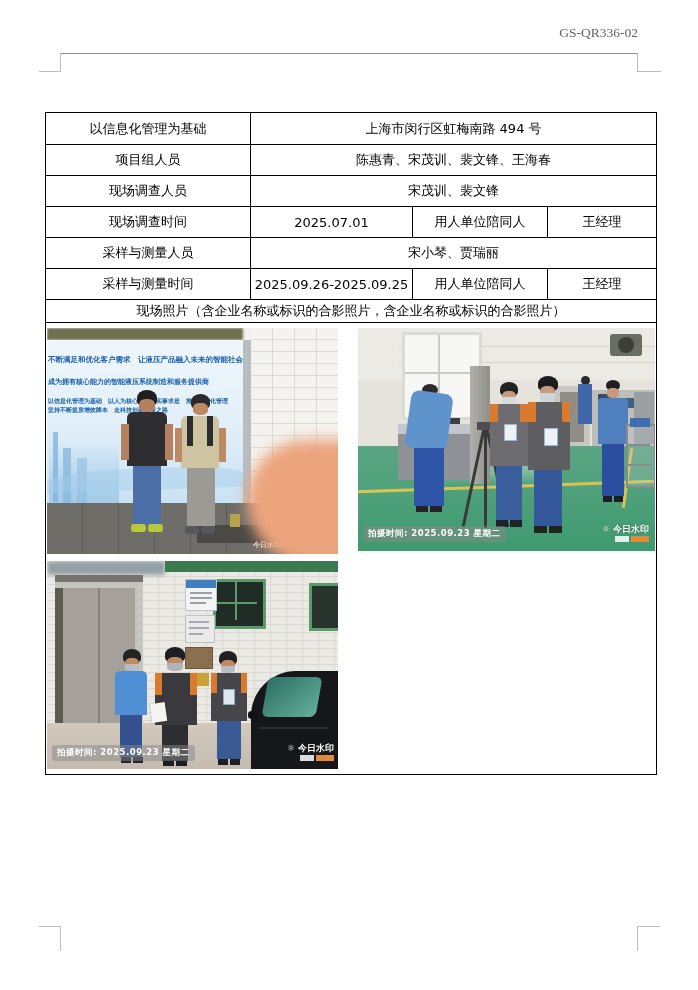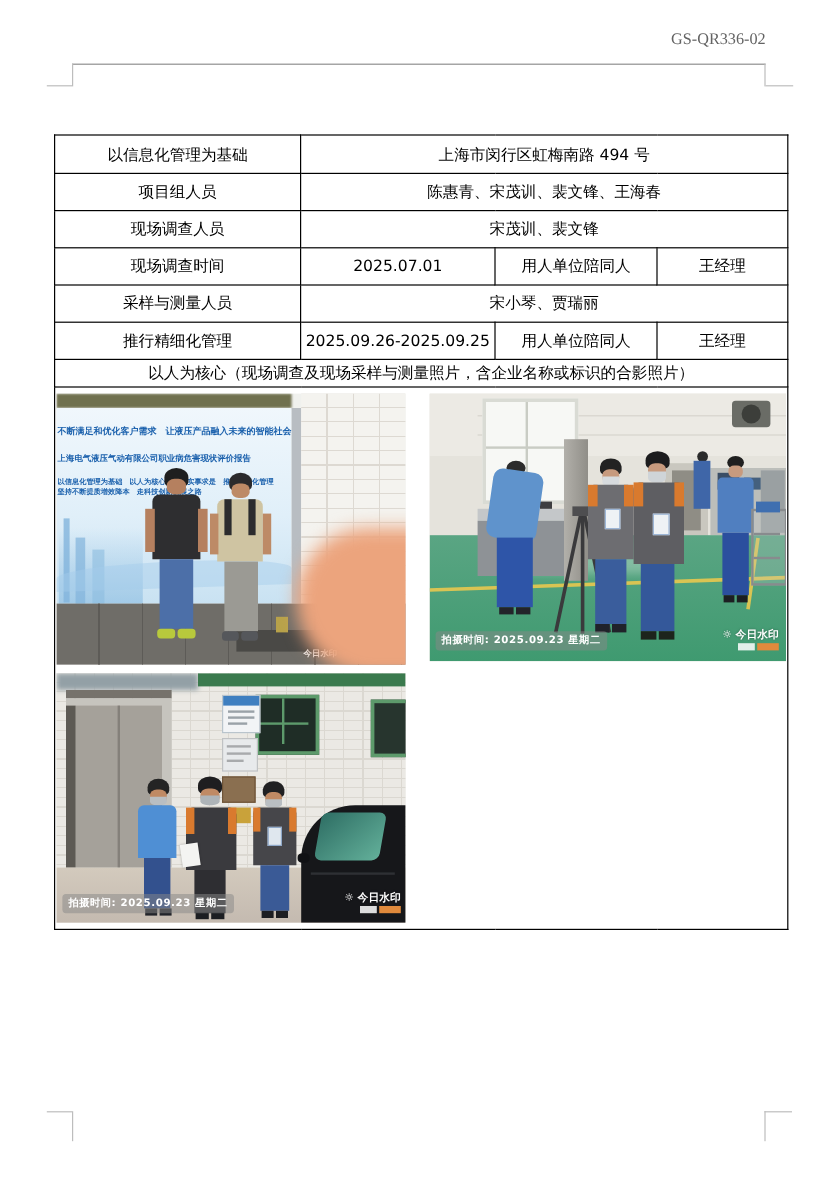--- a/index.html
+++ b/index.html
@@ -69,41 +69,41 @@
       <td>现场调查时间</td>
       <td>2025.07.01</td>
       <td>用人单位陪同人</td>
       <td>王经理</td>
     </tr>
     <tr style="height:31px">
       <td>采样与测量人员</td>
       <td colspan="3">宋小琴、贾瑞丽</td>
     </tr>
     <tr style="height:31px">
-      <td>推行精细化管理</td>
+      <td>采样与测量时间</td>
       <td>2025.09.26-2025.09.25</td>
       <td>用人单位陪同人</td>
       <td>王经理</td>
     </tr>
     <tr style="height:23px">
-      <td colspan="4">以人为核心（现场调查及现场采样与测量照片，含企业名称或标识的合影照片）</td>
+      <td colspan="4">现场照片（含企业名称或标识的合影照片，含企业名称或标识的合影照片）</td>
     </tr>
     <tr style="height:452px">
       <td colspan="4" class="photos-cell">
 
         <div class="photo" style="left:1px;top:5px;width:291px;height:226px;background:#f0f1ee;">
           <div class="abs" style="left:0;top:0;width:196px;height:12px;background:#70714f;filter:blur(1px);"></div>
           <div class="abs" style="left:0;top:12px;width:196px;height:163px;background:linear-gradient(#f0f7fc,#e0eff9 55%,#c9e2f2);">
             <div class="abs" style="left:2px;top:100px;width:70px;height:63px;background:linear-gradient(rgba(150,195,228,0),rgba(150,195,228,.75));"></div>
             <div class="abs" style="left:6px;top:92px;width:5px;height:70px;background:rgba(130,180,220,.8);"></div>
             <div class="abs" style="left:16px;top:108px;width:8px;height:55px;background:rgba(130,180,220,.7);"></div>
             <div class="abs" style="left:30px;top:118px;width:10px;height:45px;background:rgba(140,188,224,.6);"></div>
             <div class="abs" style="left:0;top:128px;width:196px;height:22px;background:rgba(165,205,235,.45);border-radius:50% 40% 0 0;transform:skewY(-2deg);"></div>
             <div class="t" style="left:1px;top:15px;font-size:7.5px;font-weight:bold;color:#1b61ad;">不断满足和优化客户需求　让液压产品融入未来的智能社会</div>
-            <div class="t" style="left:1px;top:37px;font-size:7px;font-weight:bold;color:#1b61ad;">上海电气液压气动有限公司职业病危害现状评价报告</div>
+            <div class="t" style="left:1px;top:37px;font-size:7px;font-weight:bold;color:#1b61ad;">成为拥有核心能力的智能液压系统制造和服务提供商</div>
             <div class="t" style="left:1px;top:57px;font-size:6px;font-weight:bold;color:#1b61ad;">以信息化管理为基础　以人为核心　坚持实事求是　推行精细化管理</div>
             <div class="t" style="left:1px;top:66px;font-size:6px;font-weight:bold;color:#1b61ad;">坚持不断提质增效降本　走科技创新发展之路</div>
           </div>
           <div class="abs" style="left:196px;top:12px;width:8px;height:163px;background:#b8bdc2;"></div>
           <div class="abs" style="left:204px;top:0;width:87px;height:177px;background:#f4f3ef;background-image:repeating-linear-gradient(to bottom,transparent 0 11px,#ddd9d2 11px 12px),repeating-linear-gradient(to right,transparent 0 21px,#ddd9d2 21px 22px);"></div>
           <div class="abs" style="left:0;top:175px;width:291px;height:51px;background:#6f6d68;background-image:repeating-linear-gradient(to right,transparent 0 35px,#5d5b57 35px 36px);"></div>
           <div class="abs" style="left:150px;top:197px;width:100px;height:18px;background:#4a4946;"></div>
           <div class="abs" style="left:183px;top:186px;width:10px;height:13px;background:#b8a24a;"></div>
 
           <div>

